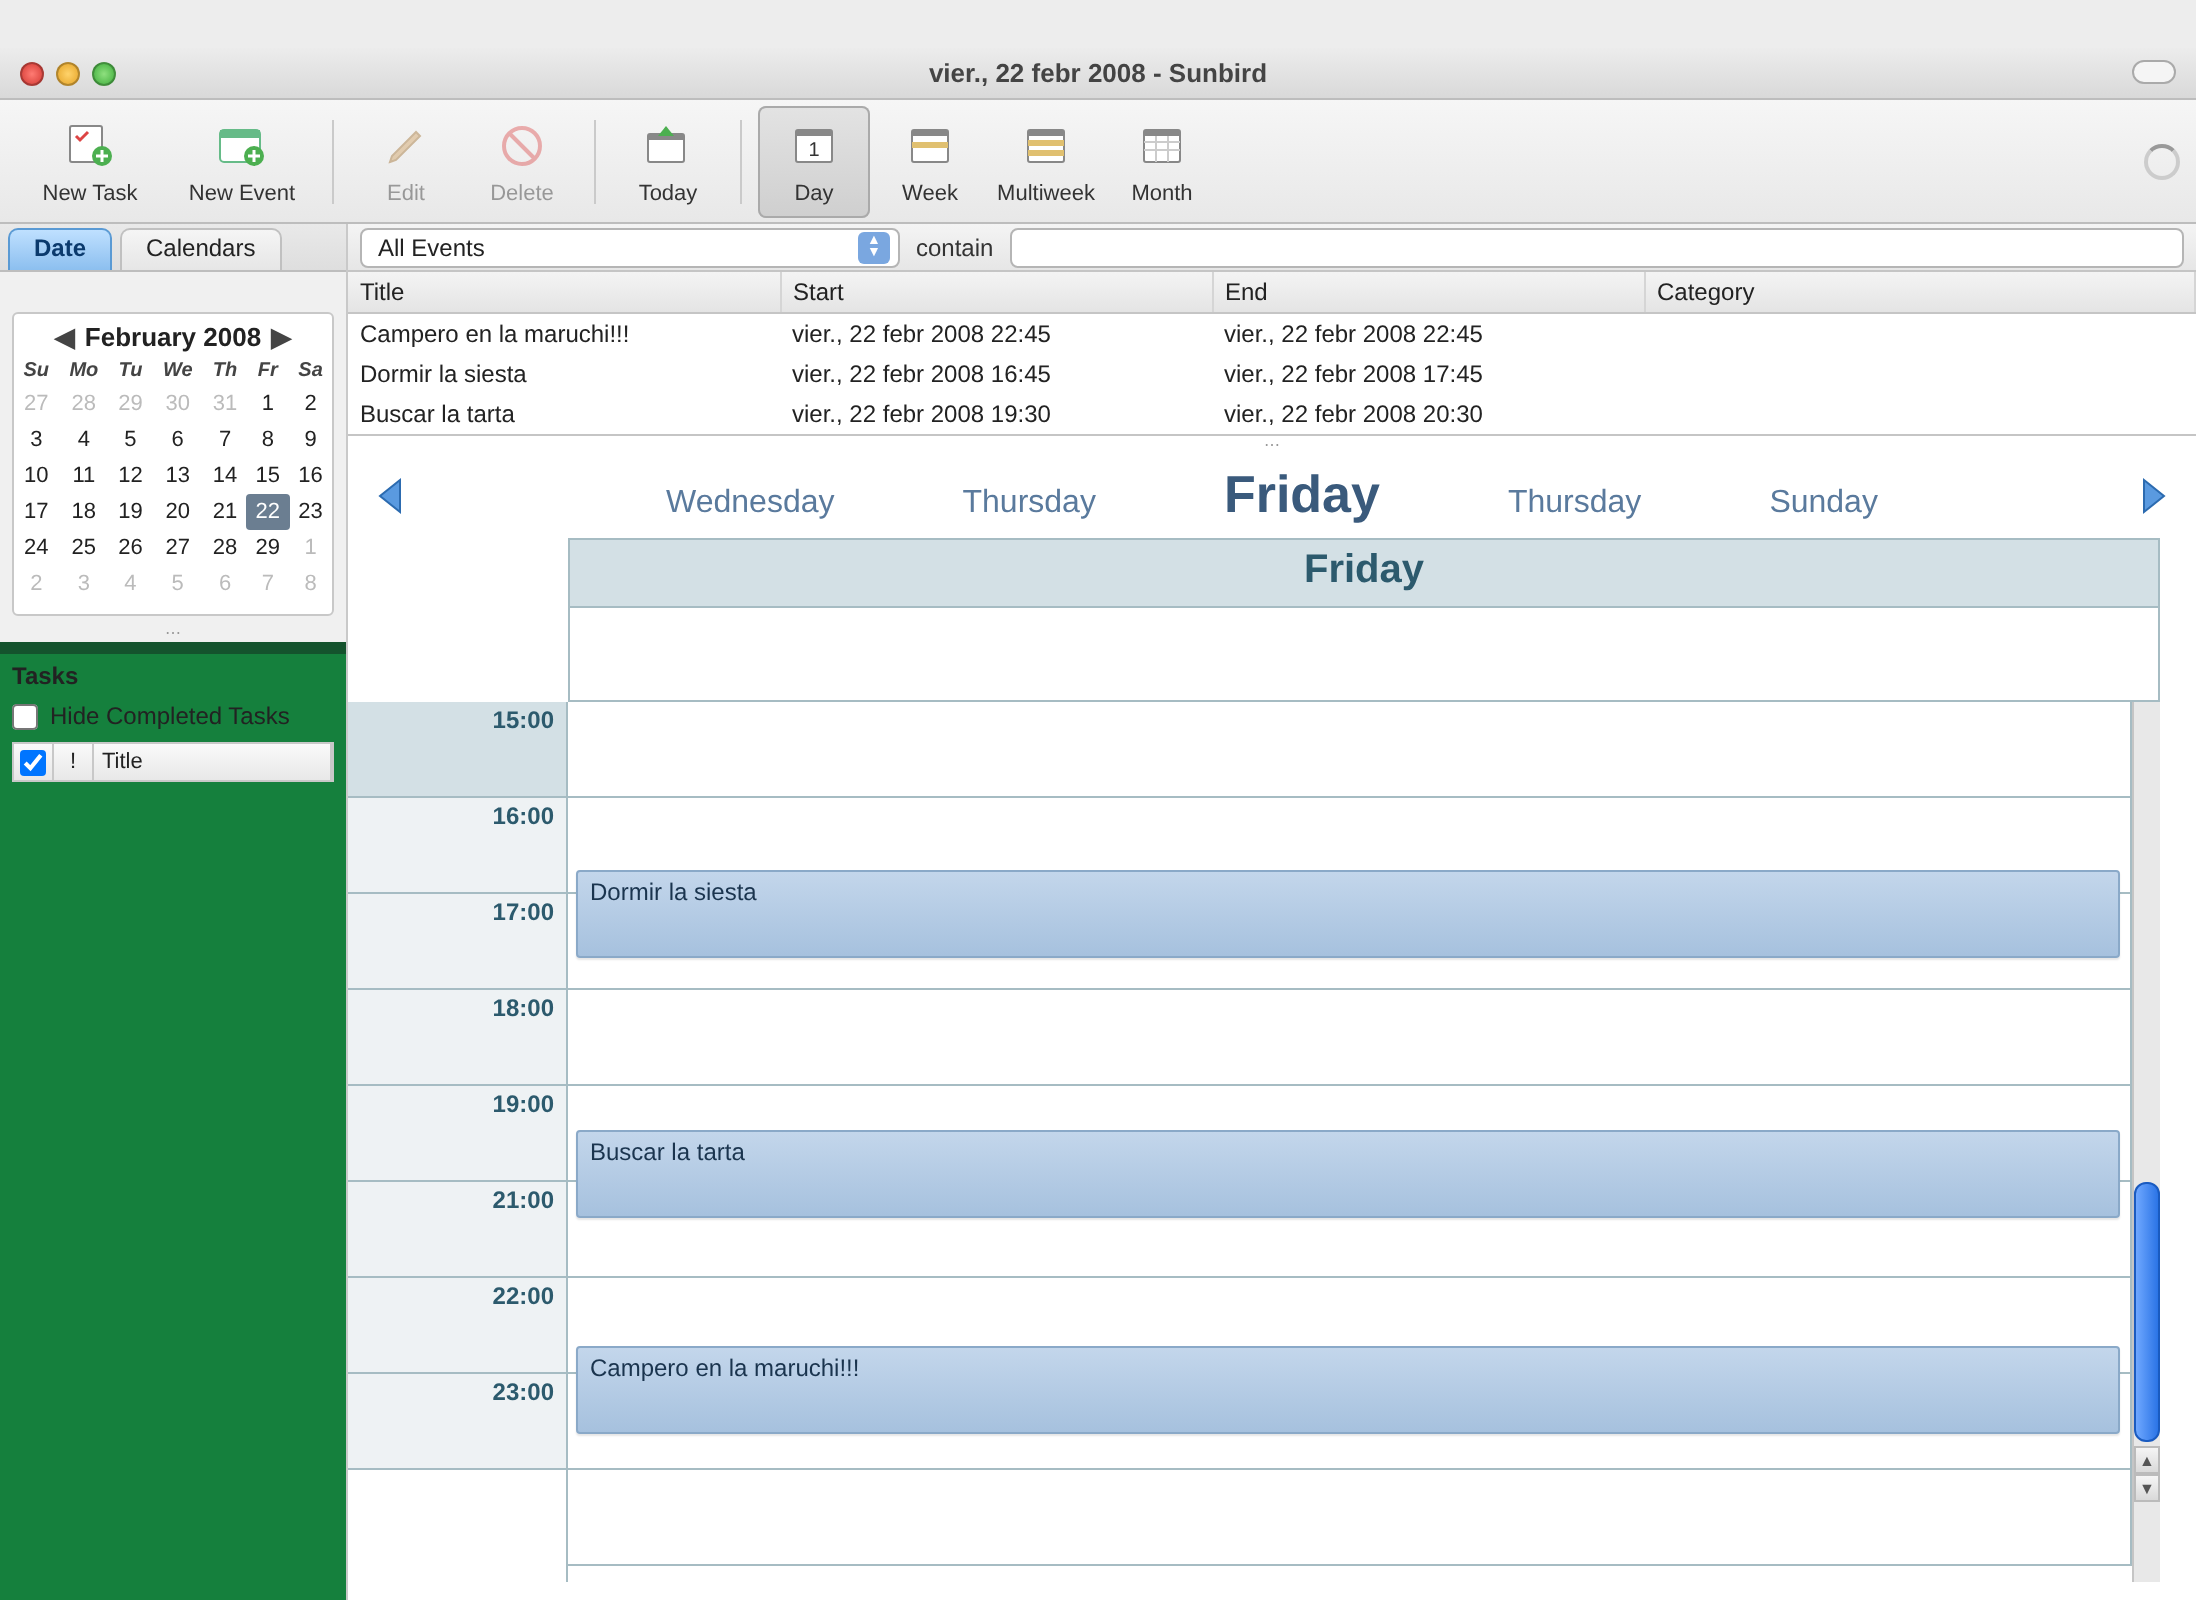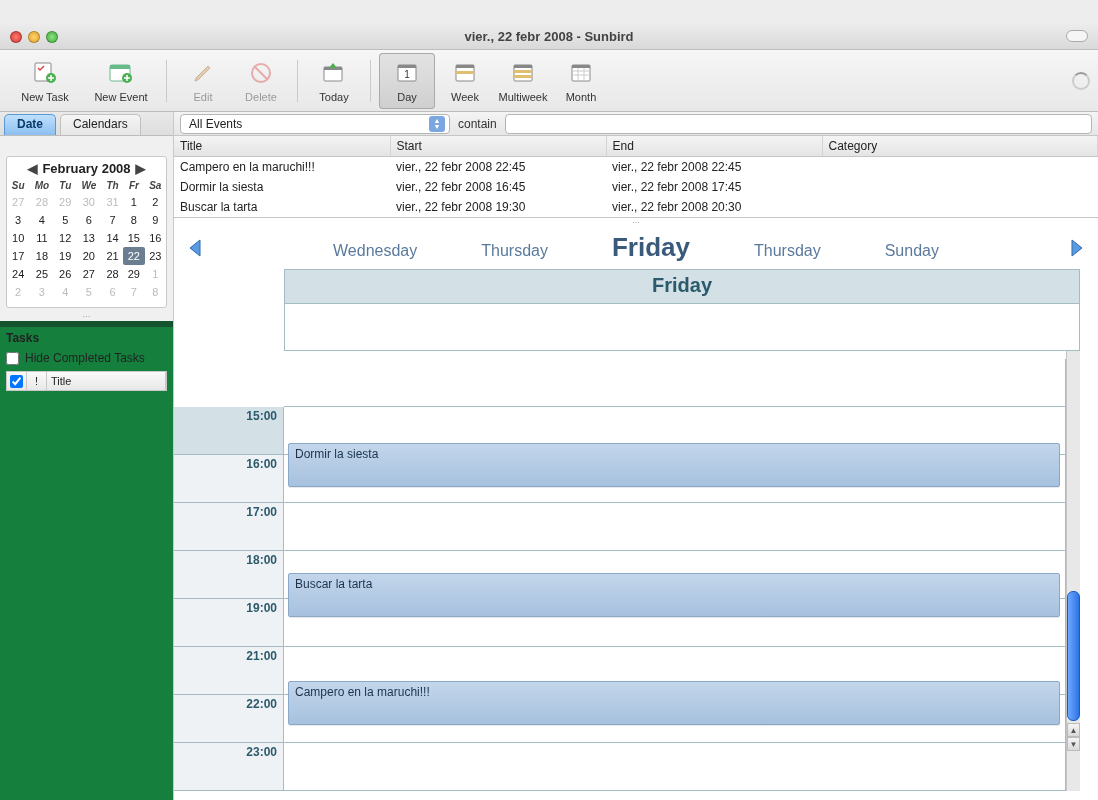--- a/index.html
+++ b/index.html
@@ -78,21 +78,21 @@
 .daynav .d { color:#5a7a9d; font-size:16px; cursor:pointer;}
 .daynav .d.cur { font-size:26px; font-weight:bold; color:#3a5a7c; }
 
 
 .day-header { margin:0 18px 0 110px; background:#d3e0e5; border:1px solid #a6bcc3; border-bottom:none; text-align:center; padding:4px 0 6px 0; }
 .day-header .dh-date { font-size:12px; color:#2c5a6d; }
 .day-header .dh-day { font-size:20px; font-weight:bold; color:#2c5a6d; }
 .allday { margin:0 18px 0 110px; height:48px; background:#fff; border:1px solid #a6bcc3; border-bottom:1px solid #a6bcc3;}
 
 
-.grid-wrap { display:flex; margin:0 18px 0 0; position:relative; height: 440px; overflow:hidden;align-items:flex-end; }
+.grid-wrap { display:flex; margin:0 18px 0 0; position:relative; height: 440px; overflow:hidden; }
 .time-col { width:110px; border-right:1px solid #a6bcc3; }
 .time-col .slot { height:48px; border-bottom:1px solid #a6bcc3; display:flex; align-items:flex-start; justify-content:flex-end; padding:2px 6px; font-size:12px; font-weight:bold; color:#2c5a6d; background:#eef2f4; }
 .time-col .slot:first-child{background:#d3e0e5;}
 .day-col { flex:1; position:relative; }
 .day-col .slot { height:48px; border-bottom:1px solid #a6bcc3; border-right:1px solid #a6bcc3; }
 .event-block { position:absolute; left:4px; right:6px; background:linear-gradient(#c3d6eb,#a6c1de); border:1px solid #8aa9c8; border-radius:2px; padding:3px 6px; font-size:12px; color:#1a344e; box-shadow:0 1px 1px rgba(0,0,0,.1); }
 .scrollbar { width:14px; height:100%; background:#e8e8e8; border-left:1px solid #c5c5c5; position:relative; }
 .scroll-thumb { position:absolute; left:0; right:0; top:240px; height:130px; background:linear-gradient(90deg,#6fa8ff,#2b74e6); border-radius:6px; border:1px solid #1a5bc0; }
 .scroll-arrow { position:absolute; left:0; right:0; height:14px; background:linear-gradient(#f5f5f5,#d9d9d9); border:1px solid #bbb; display:flex; align-items:center; justify-content:center; font-size:8px; color:#555;}
 .scroll-arrow.up{top:372px;} .scroll-arrow.down{top:386px;}

